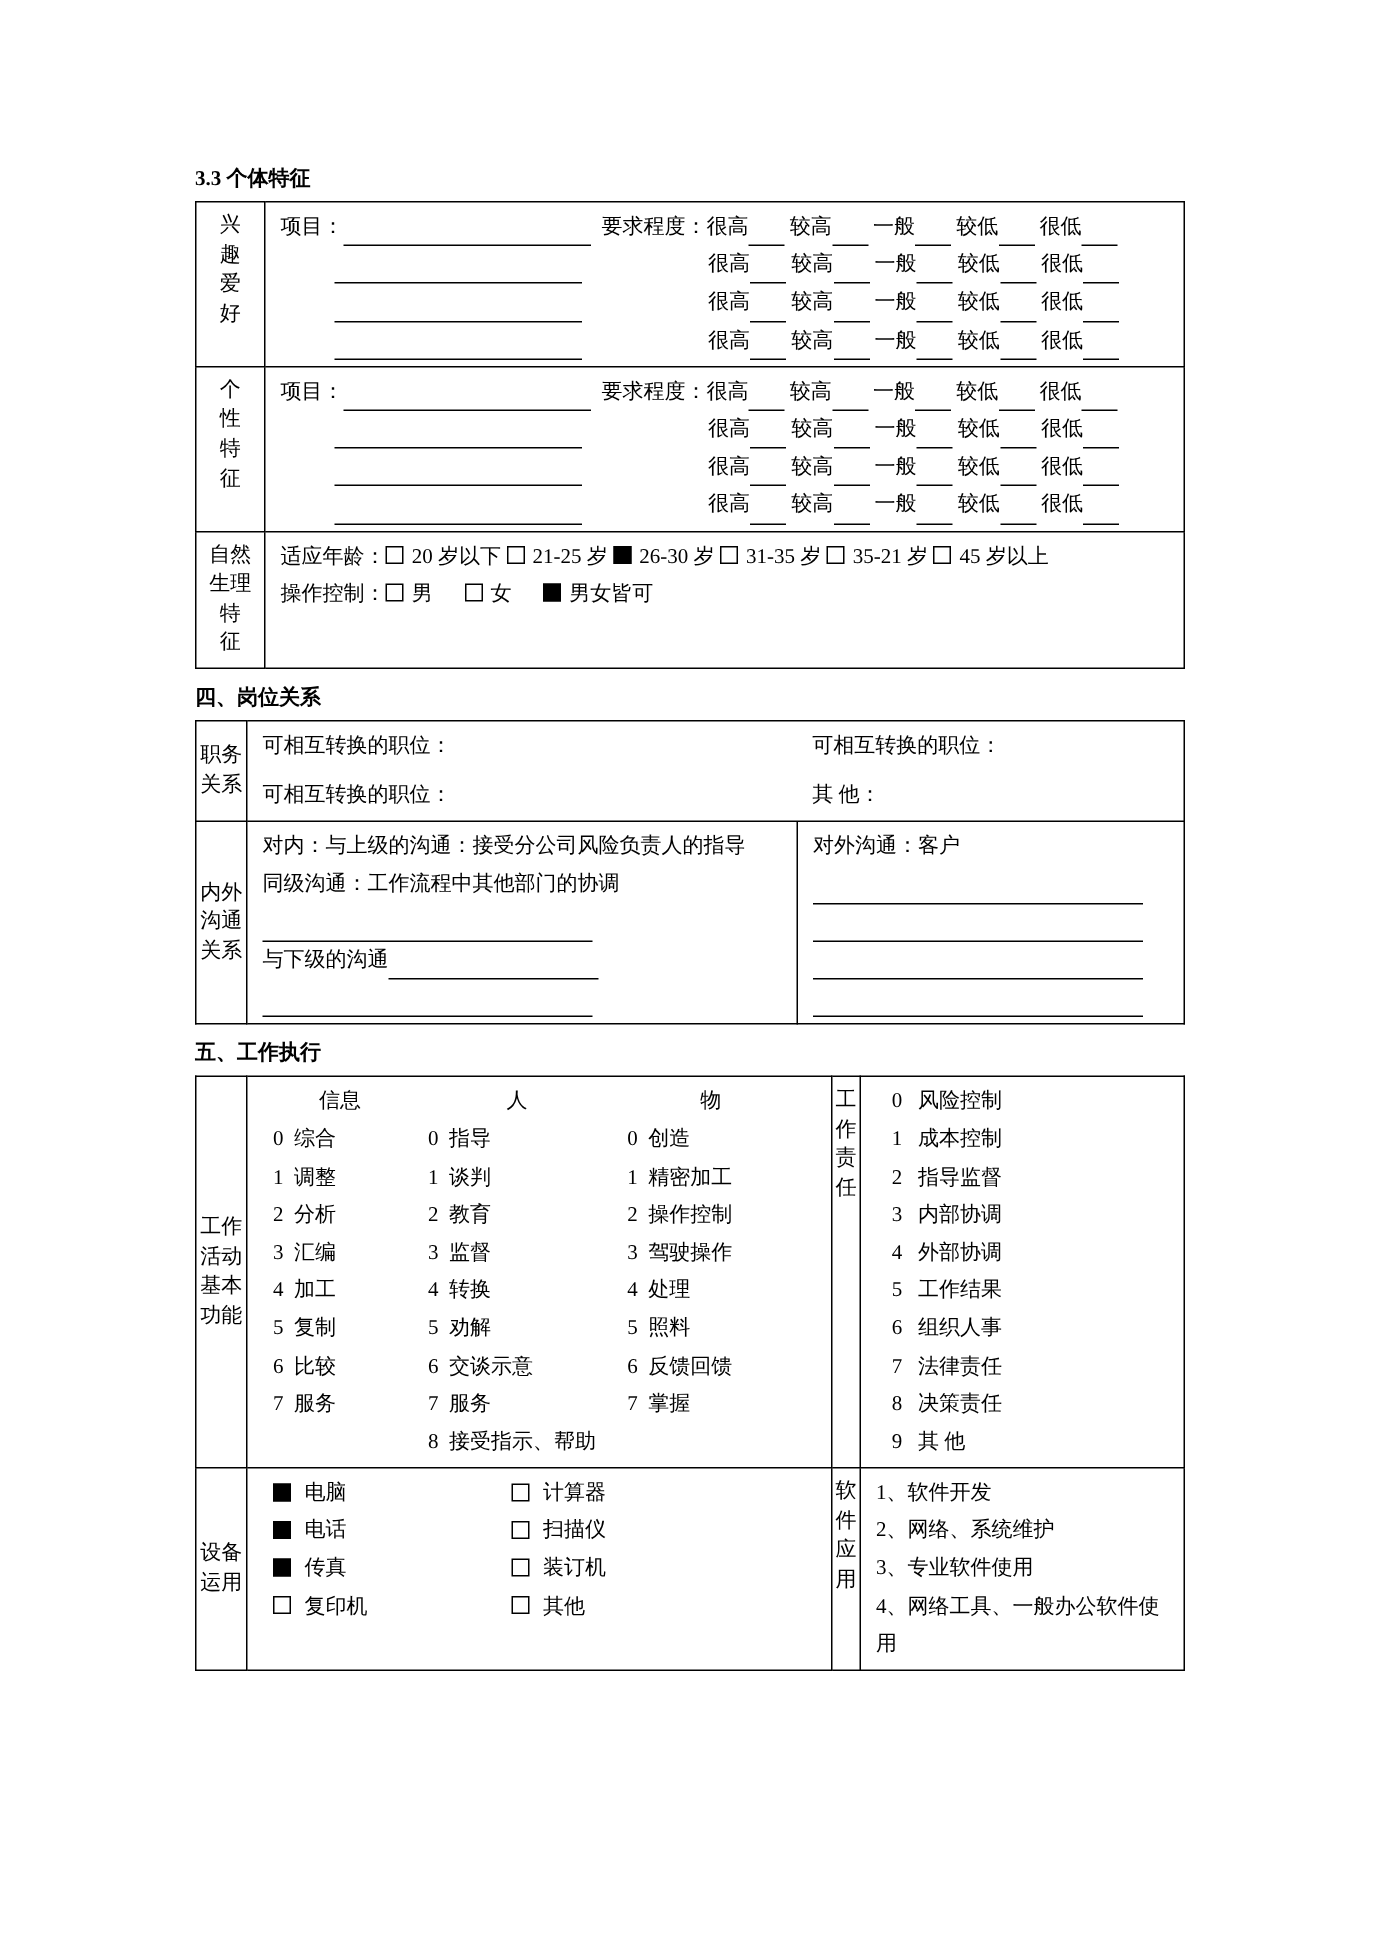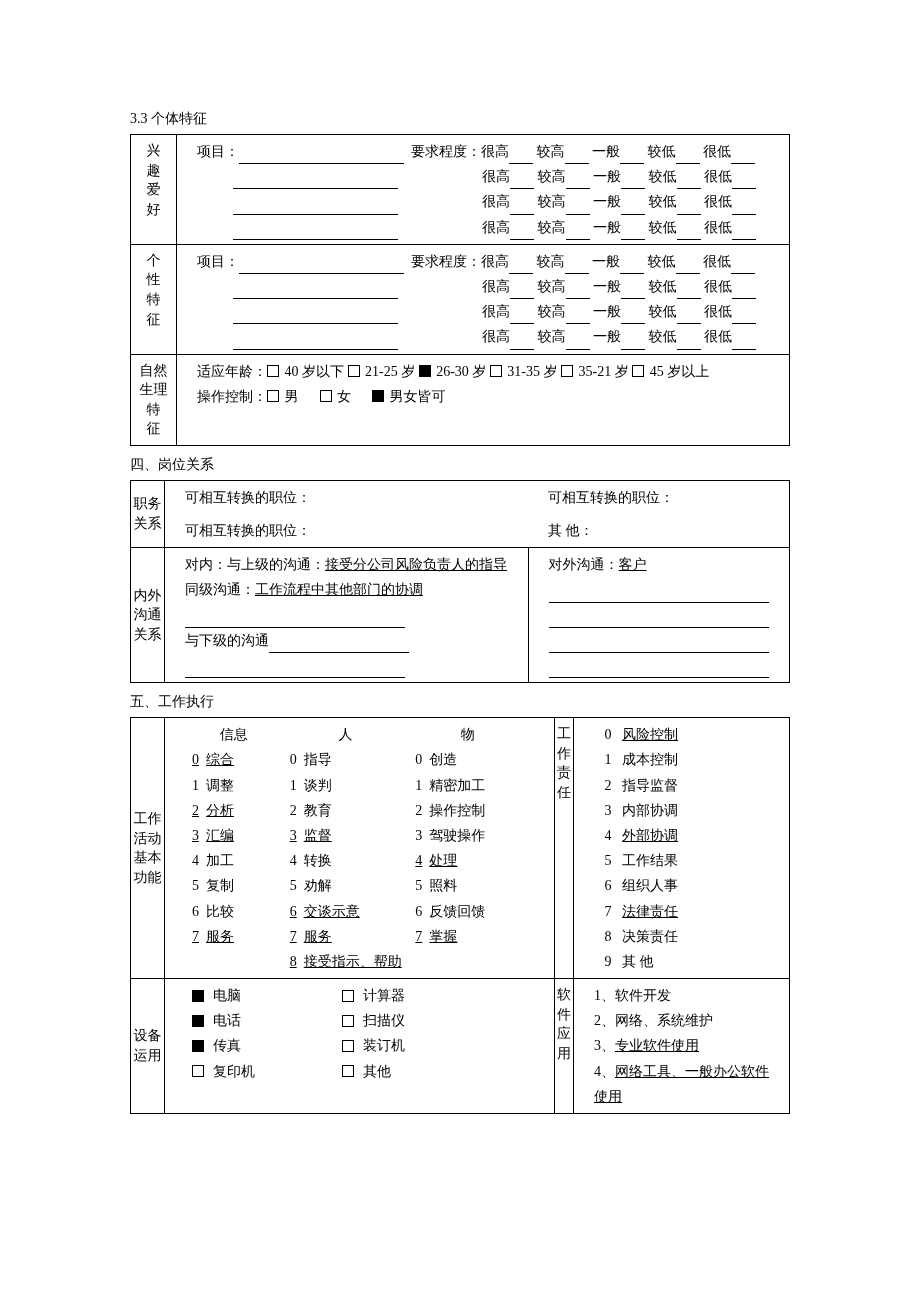--- a/index.html
+++ b/index.html
@@ -6,32 +6,32 @@
   body {
     font-family: "SimSun", "宋体", serif;
     font-size: 14px;
     color: #000;
     background: #fff;
     margin: 0;
     padding: 100px 130px 60px 130px;
     width: 920px;
   }
   .section-title {
-    font-weight: normal;
+    font-weight: bold;
     margin: 10px 0 6px 0;
   }
   table {
     border-collapse: collapse;
     width: 100%;
     table-layout: auto;
   }
   td {
     border: 1px solid #000;
     vertical-align: top;
-    padding: 4px 20px;
+    padding: 4px 10px;
     line-height: 1.8;
   }
   .side-label {
     width: 18px;
     text-align: center;
     line-height: 1.4;
     padding: 6px 2px;
   }
   .side-label-wide {
     width: 46px;
@@ -53,21 +53,21 @@
     height: 12px;
     border: 1px solid #000;
     vertical-align: middle;
     margin-right: 2px;
     position: relative;
     top: -1px;
   }
   .checkbox.filled {
     background: #000;
   }
-  .underline-text { text-decoration: underline; }
+  .underline-text { }
   .row-line { white-space: nowrap; }
   .fcol { display: inline-block; vertical-align: top; }
 </style>
 </head>
 <body>
 
 <div class="section-title">3.3 个体特征</div>
 
 <table>
   <tbody>
@@ -85,21 +85,21 @@
     <td id="personality-cell">
           <div class="row-line"><span>项目：</span><span class="uline" style="min-width:165px"></span>&nbsp;&nbsp;<span>要求程度：</span><span>很高</span><span class="uline"></span> <span>较高</span><span class="uline"></span> <span>一般</span><span class="uline"></span> <span>较低</span><span class="uline"></span> <span>很低</span><span class="uline"></span></div>
           <div class="row-line"><span style="display:inline-block;width:36px"></span><span class="uline" style="min-width:165px"></span><span style="display:inline-block;width:84px"></span><span>很高</span><span class="uline"></span> <span>较高</span><span class="uline"></span> <span>一般</span><span class="uline"></span> <span>较低</span><span class="uline"></span> <span>很低</span><span class="uline"></span></div>
           <div class="row-line"><span style="display:inline-block;width:36px"></span><span class="uline" style="min-width:165px"></span><span style="display:inline-block;width:84px"></span><span>很高</span><span class="uline"></span> <span>较高</span><span class="uline"></span> <span>一般</span><span class="uline"></span> <span>较低</span><span class="uline"></span> <span>很低</span><span class="uline"></span></div>
           <div class="row-line"><span style="display:inline-block;width:36px"></span><span class="uline" style="min-width:165px"></span><span style="display:inline-block;width:84px"></span><span>很高</span><span class="uline"></span> <span>较高</span><span class="uline"></span> <span>一般</span><span class="uline"></span> <span>较低</span><span class="uline"></span> <span>很低</span><span class="uline"></span></div>
         </td>
   </tr>
   <tr>
     <td class="side-label-wide" id="physio-vlabel">自然生理<br>特　征</td>
     <td id="physio-cell">
-          <div class="row-line"><span>适应年龄：</span><span class="checkbox"></span> <span>40 岁以下</span> <span class="checkbox"></span> <span>21-25 岁</span> <span class="checkbox filled"></span> <span>26-30 岁</span> <span class="checkbox"></span> <span>31-35 岁</span> <span class="checkbox"></span> <span>35-21 岁</span> <span class="checkbox"></span> <span>45 岁以上</span></div>
+          <div class="row-line"><span>适应年龄：</span><span class="checkbox"></span> <span>20 岁以下</span> <span class="checkbox"></span> <span>21-25 岁</span> <span class="checkbox filled"></span> <span>26-30 岁</span> <span class="checkbox"></span> <span>31-35 岁</span> <span class="checkbox"></span> <span>35-21 岁</span> <span class="checkbox"></span> <span>45 岁以上</span></div>
           <div class="row-line"><span>操作控制：</span><span class="checkbox"></span> <span>男</span>&nbsp;&nbsp;&nbsp;&nbsp;&nbsp;&nbsp;<span class="checkbox"></span> <span>女</span>&nbsp;&nbsp;&nbsp;&nbsp;&nbsp;&nbsp;<span class="checkbox filled"></span> <span>男女皆可</span></div>
         </td>
   </tr>
 </tbody>
   </table>
 
 <div class="section-title">四、岗位关系</div>
 
 <table>
   <tbody>

